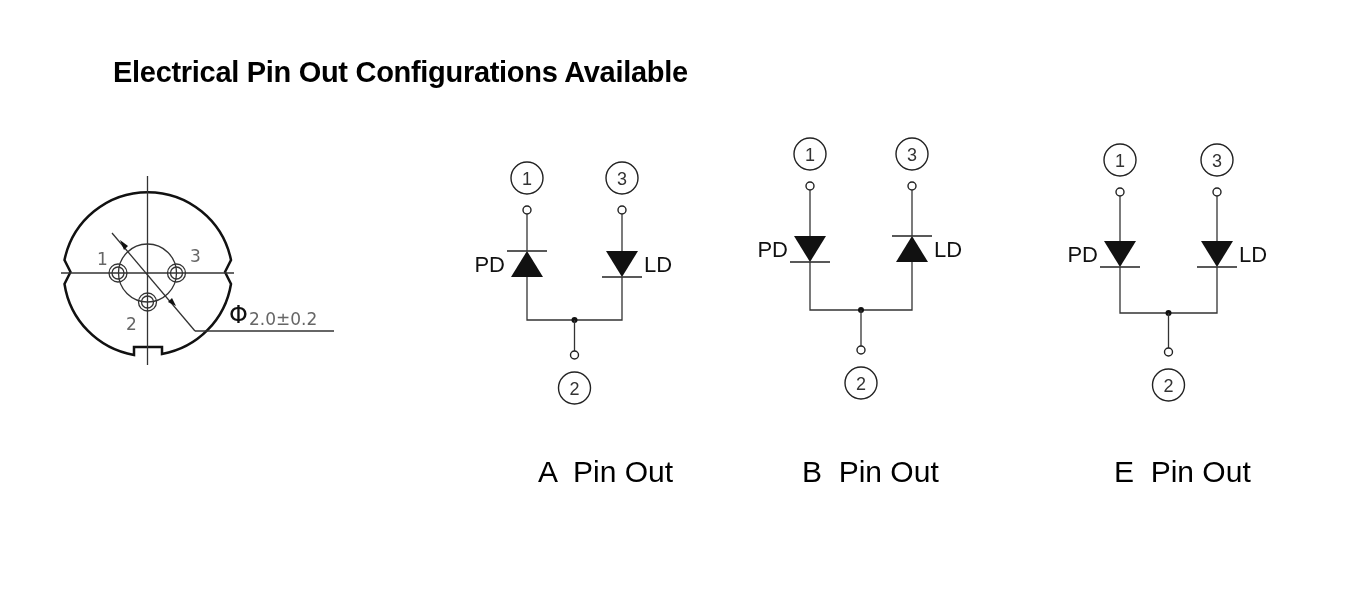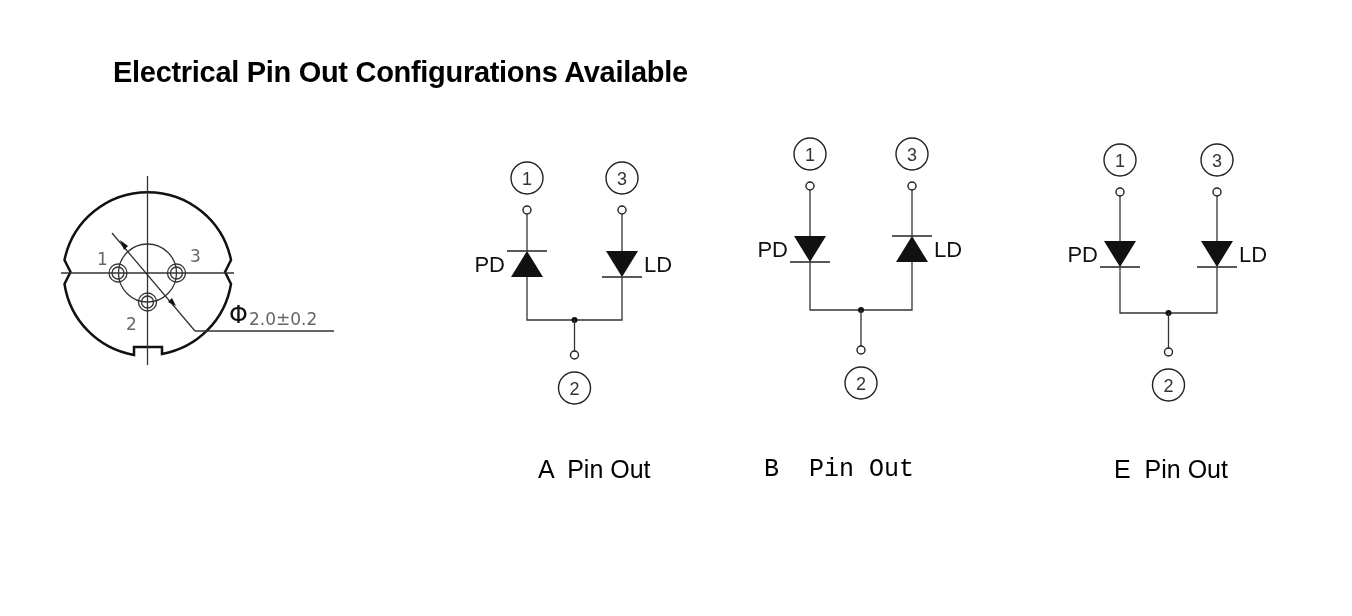--- a/index.html
+++ b/index.html
@@ -1,19 +1,19 @@
 <!DOCTYPE html>
 <html><head>
 <meta charset="utf-8">
 <style>
   html, body { margin: 0; padding: 0; background: #ffffff; }
   body { width: 1352px; height: 616px; position: relative; overflow: hidden; font-family: "Liberation Sans", sans-serif; color: #000; }
   .title { position: absolute; left: 113px; top: 56px; font-size: 29px; font-weight: bold; letter-spacing: -0.3px; margin: 0; text-align: right; }
   svg.stage { position: absolute; left: 0; top: 0; }
-  .caption { position: absolute; top: 455px; font-size: 25px; white-space: pre; }
+  .caption { position: absolute; top: 455px; font-size: 30px; white-space: pre; }
   .lbl { font-family: "Liberation Sans", sans-serif; font-size: 22px; fill: #111; }
   .pin-num { font-family: "Liberation Sans", sans-serif; font-size: 18px; fill: #333; text-anchor: middle; dominant-baseline: central; }
   .thin { stroke: #333; stroke-width: 1.3; fill: none; }
   .thick { stroke: #111; stroke-width: 2.5; fill: none; }
   .dim { font-family: "DejaVu Sans", sans-serif; font-size: 17px; fill: #666; }
 </style>
 </head>
 <body>
 
 <h1 class="title">Electrical Pin Out Configurations Available</h1>
@@ -153,14 +153,14 @@
           <circle cx="1168.5" cy="385" r="16" fill="#fff" stroke="#222" stroke-width="1.4"></circle>
           <text x="1168.5" y="386" class="pin-num">2</text>
         </g>
         <text x="1098" y="262" class="lbl" text-anchor="end">PD</text>
         <text x="1239" y="262" class="lbl" text-anchor="start">LD</text>
       </g>
     </g>
 </svg>
 
 <div class="caption" style="left:538px;">A  Pin Out</div>
-<div class="caption" style="left:764px;font-family:Liberation Mono, monospace;">B  Pin Out</div>
+<div class="caption" style="left:802px;">B  Pin Out</div>
 <div class="caption" style="left:1085px;margin-left:29px;">E  Pin Out</div>
 
 </body></html>

